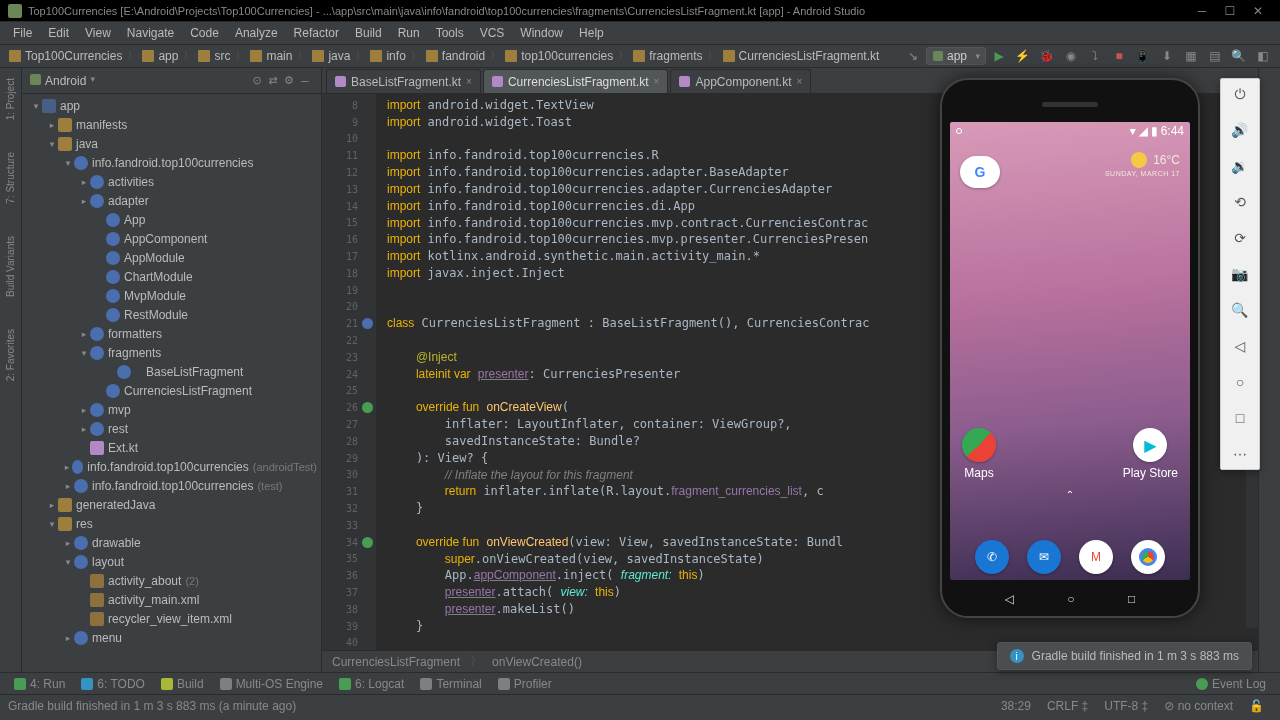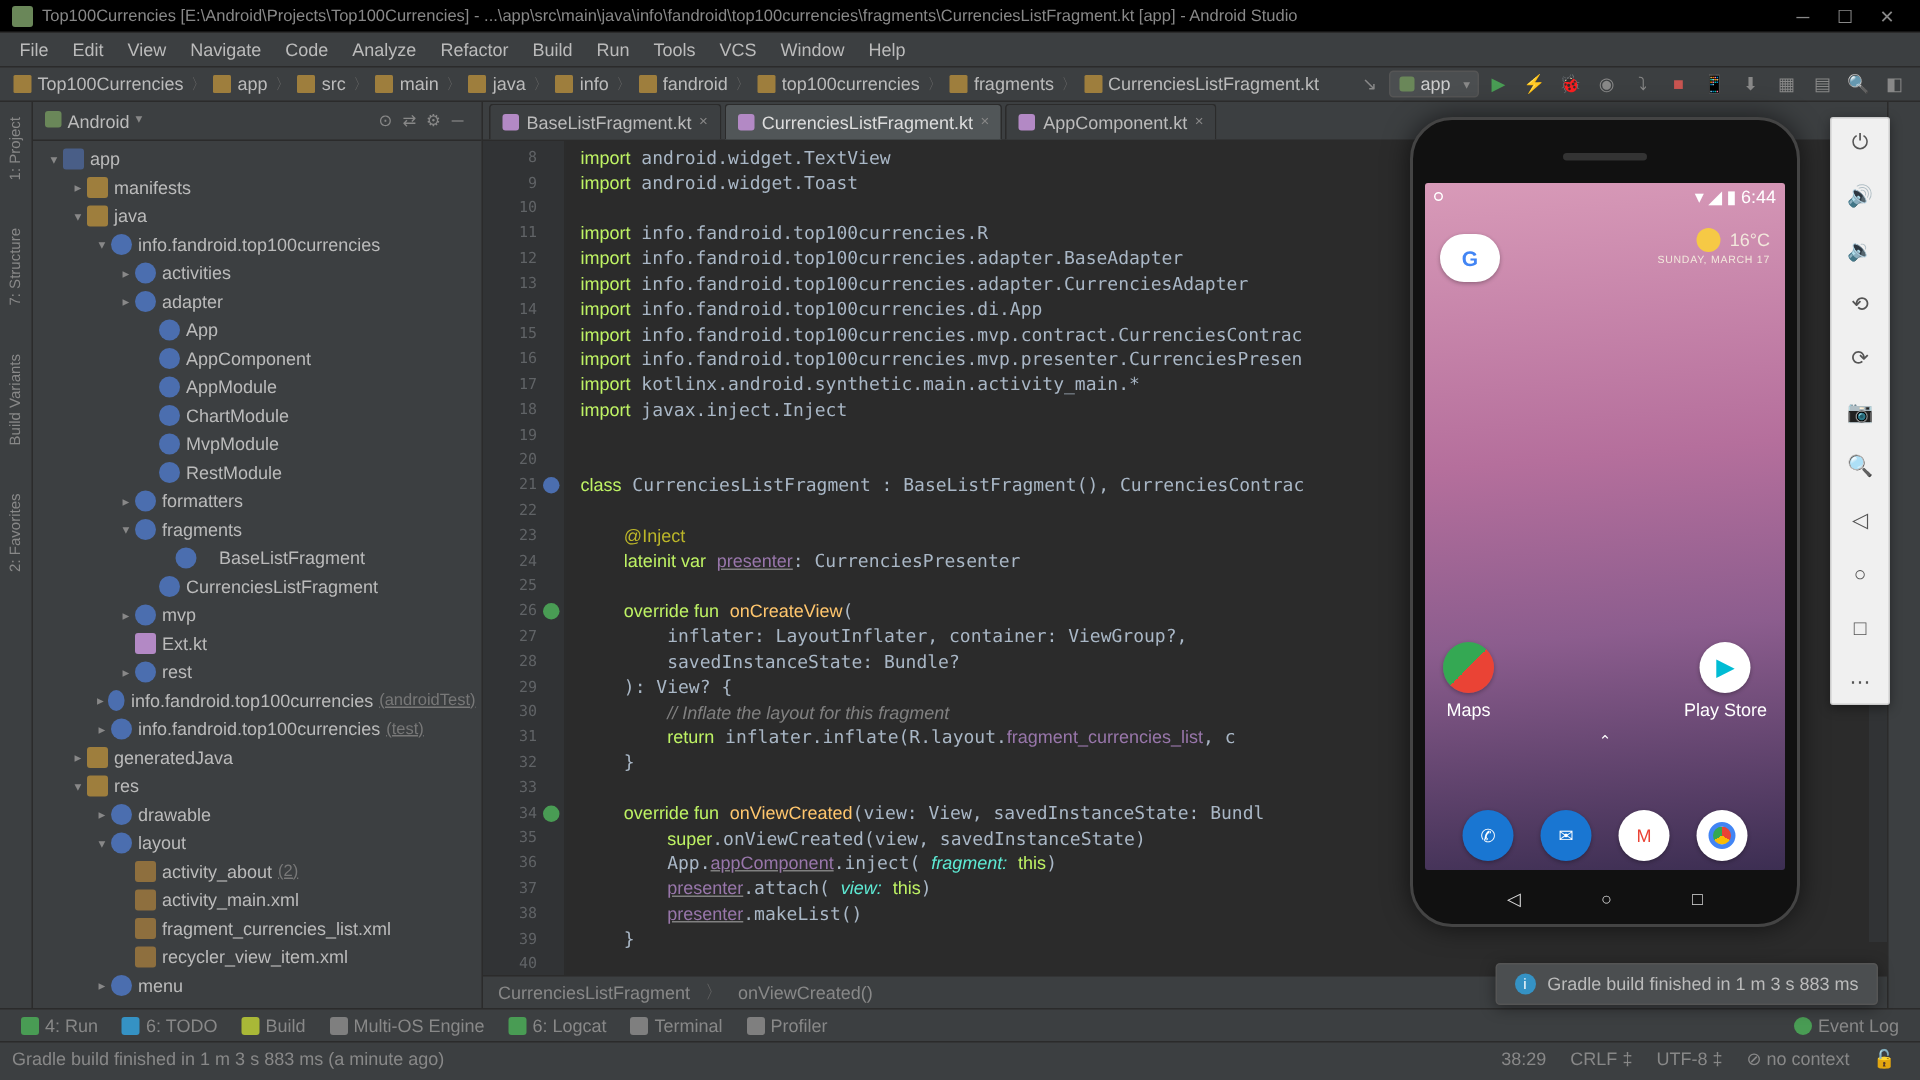--- a/index.html
+++ b/index.html
@@ -33,35 +33,35 @@
 .tnode .arrow.down::before { content:"▾"; }
 .tnode .arrow.right::before { content:"▸"; }
 .tnode .arrow.none::before { content:""; }
 .tnode .ficon2 { width:14px; height:14px; margin-right:4px; border-radius:2px; }
 .ficon2.mod { background:#495e87; }
 .ficon2.folder { background:#9e7e3d; }
 .ficon2.pkg { background:#4b6eaf; border-radius:50%; }
 .ficon2.cls { background:#4b6eaf; border-radius:50%; }
 .ficon2.kt { background:#b389c5; }
 .ficon2.xml { background:#8e6f3e; }
-.tnode .suffix { color:#787878; margin-left:4px; font-size:11px;text-decoration:underline; }
+.tnode .suffix { color:#787878; margin-left:4px; font-size:11px; }
 .editor { flex:1; display:flex; flex-direction:column; background:#2b2b2b; position:relative; }
 .tabs { height:26px; background:#3c3f41; display:flex; align-items:flex-end; border-bottom:1px solid #2b2b2b; padding-left:4px; }
 .tab { height:24px; background:#3c3f41; border:1px solid #2b2b2b; border-bottom:none; padding:0 8px; display:flex; align-items:center; gap:5px; font-size:11px; color:#bbb; margin-right:2px; border-top-left-radius:3px; border-top-right-radius:3px; }
 .tab.active { background:#515658; color:#ddd; }
 .tab .close { color:#888; font-size:10px; }
 .tab .fic { width:11px; height:11px; background:#b389c5; border-radius:2px; }
 .codewrap { flex:1; display:flex; overflow:hidden; position:relative; }
 .gutter { width:55px; background:#313335; border-right:1px solid #2b2b2b; padding-top:3px; }
 .gline { height:16.8px; display:flex; align-items:center; justify-content:flex-end; padding-right:18px; font-size:10px; color:#606366; font-family:Consolas,monospace; position:relative; }
 .gline .gicon { position:absolute; right:3px; width:11px; height:11px; border-radius:50%; }
 .gicon.cls { background:#4b6eaf; }
 .gicon.ov { background:#499c54; }
 .code { flex:1; padding:3px 0 0 10px; font-family:Consolas,monospace; font-size:12px; line-height:16.8px; color:#a9b7c6; white-space:pre; overflow:hidden; }
-.kw { color:#bef264;text-align:center; }
+.kw { color:#eab308;text-align:center; }
 .cmt { color:#808080; font-style:italic; }
 .ann { color:#bbb529; }
 .fn { color:#ffc66d; }
 .prm { color:#5eead4; font-style:italic; }
 .id { color:#9876aa; }
 .und { text-decoration:underline; text-decoration-color:#808080; }
 .crumb2 { height:22px; background:#3c3f41; border-top:1px solid #2b2b2b; display:flex; align-items:center; padding:0 10px; gap:10px; font-size:11px; color:#888; }
 .crumb2 .sep2 { color:#666; }
 .rightstrip { width:22px; background:#3c3f41; border-left:1px solid #2b2b2b; }
 .bottomtabs { height:22px; background:#3c3f41; border-top:1px solid #2b2b2b; display:flex; align-items:flex-start; padding:0 6px; }
@@ -313,28 +313,28 @@
           <span class="arrow none"></span>
           <span class="ficon2 cls"></span>
           <span>CurrenciesListFragment</span>
         </div>
         <div class="tnode" style="padding-left: 56px;">
           <span class="arrow right"></span>
           <span class="ficon2 pkg"></span>
           <span>mvp</span>
         </div>
         <div class="tnode" style="padding-left: 56px;">
+          <span class="arrow right"></span>
+          <span class="ficon2 pkg"></span>
+          <span>rest</span>
+        </div>
+        <div class="tnode" style="padding-left: 56px;">
           <span class="arrow none"></span>
           <span class="ficon2 kt"></span>
           <span>Ext.kt</span>
-        </div>
-        <div class="tnode" style="padding-left: 56px;">
-          <span class="arrow right"></span>
-          <span class="ficon2 pkg"></span>
-          <span>rest</span>
         </div>
         <div class="tnode" style="padding-left: 40px;">
           <span class="arrow right"></span>
           <span class="ficon2 pkg"></span>
           <span>info.fandroid.top100currencies</span>
           <span class="suffix">(androidTest)</span>
         </div>
         <div class="tnode" style="padding-left: 40px;">
           <span class="arrow right"></span>
           <span class="ficon2 pkg"></span>
@@ -364,25 +364,20 @@
         <div class="tnode" style="padding-left: 56px;">
           <span class="arrow none"></span>
           <span class="ficon2 xml"></span>
           <span>activity_about</span>
           <span class="suffix">(2)</span>
         </div>
         <div class="tnode" style="padding-left: 56px;">
           <span class="arrow none"></span>
           <span class="ficon2 xml"></span>
           <span>activity_main.xml</span>
-        </div>
-        <div class="tnode" style="padding-left: 56px;">
-          <span class="arrow none"></span>
-          <span class="ficon2 xml"></span>
-          <span>fragment_currencies_list.xml</span>
         </div>
         <div class="tnode" style="padding-left: 56px;">
           <span class="arrow none"></span>
           <span class="ficon2 xml"></span>
           <span>recycler_view_item.xml</span>
         </div>
         <div class="tnode" style="padding-left: 40px;">
           <span class="arrow right"></span>
           <span class="ficon2 pkg"></span>
           <span>menu</span>

